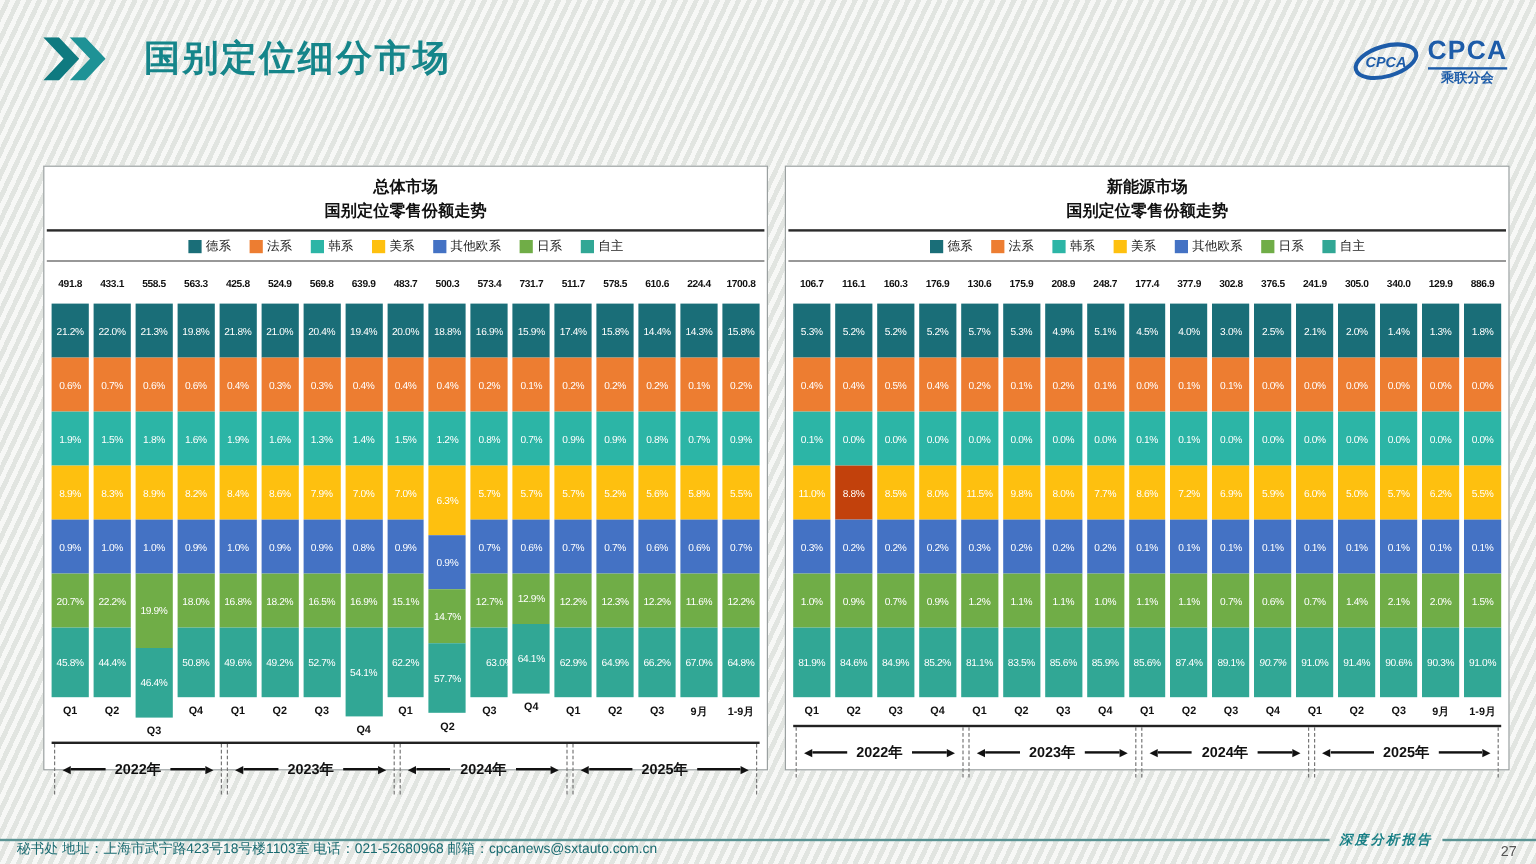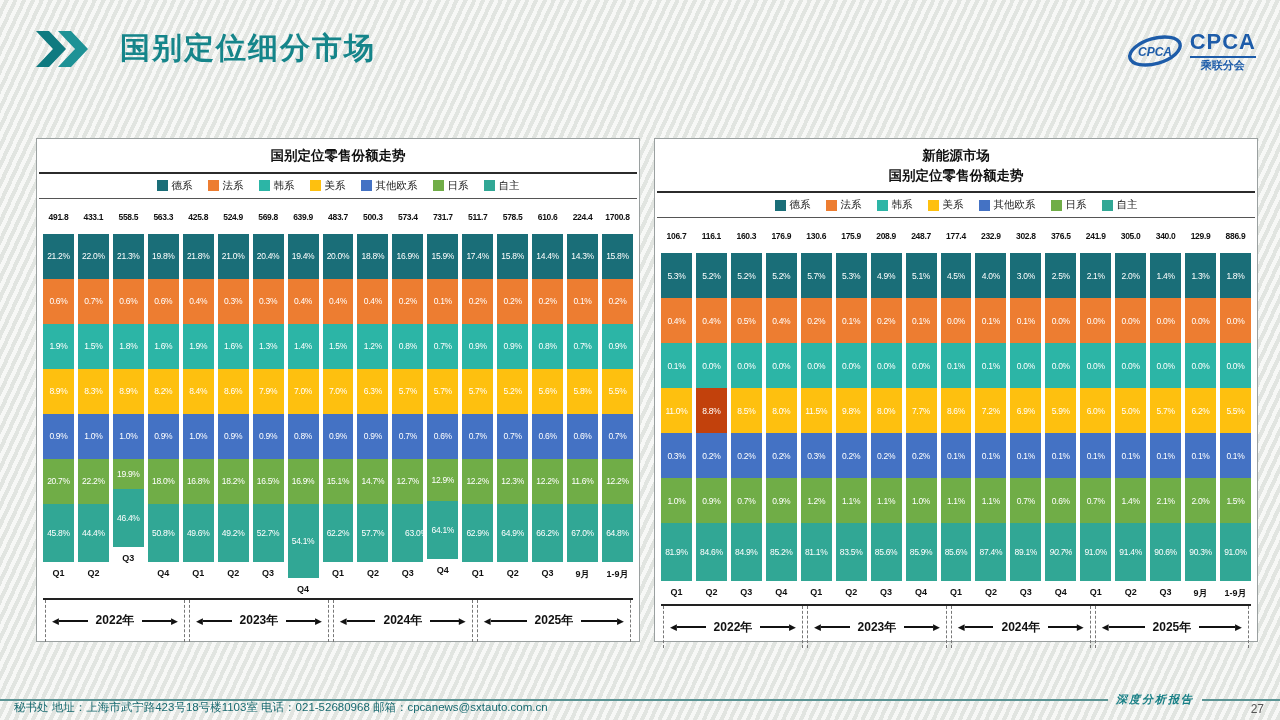--- a/index.html
+++ b/index.html
@@ -72,20 +72,21 @@
     <text x="29" y="26" text-anchor="middle" font-size="12" font-style="italic" font-weight="bold" fill="#1D5CA9">CPCA</text>
   </svg>
   <div class="logo-right">
     <div class="logo-cpca">CPCA</div>
     <div class="logo-sub">乘联分会</div>
   </div>
 </div>
 
 <div class="panel" id="panel-0">
   <div class="p-title">
+    <div>总体市场</div>
     <div>国别定位零售份额走势</div>
   </div>
   <div class="rule1"></div>
   <div class="legend">
       <div class="legend-item">
         <span class="legend-swatch" style="background: rgb(26, 110, 120);"></span>
         <span class="legend-label">德系</span>
       </div>
       <div class="legend-item">
         <span class="legend-swatch" style="background: rgb(237, 125, 49);"></span>
@@ -141,21 +142,21 @@
         <div class="qlab">Q2</div>
       </div>
       <div class="col">
         <div class="total">558.5</div>
         <div class="bar">
           <div class="seg" style="height: 45px; background: rgb(26, 110, 120);">21.3%</div>
           <div class="seg" style="height: 45px; background: rgb(237, 125, 49);">0.6%</div>
           <div class="seg" style="height: 45px; background: rgb(44, 181, 166);">1.8%</div>
           <div class="seg" style="height: 45px; background: rgb(254, 192, 15);">8.9%</div>
           <div class="seg" style="height: 45px; background: rgb(68, 114, 196);">1.0%</div>
-          <div class="seg" style="height: 30px; background: rgb(112, 173, 71);">19.9%</div>
+          <div class="seg" style="height: 62px; background: rgb(112, 173, 71);">19.9%</div>
           <div class="seg" style="height: 58px; background: rgb(49, 167, 149);">46.4%</div>
         </div>
         <div class="qlab">Q3</div>
       </div>
       <div class="col">
         <div class="total">563.3</div>
         <div class="bar">
           <div class="seg" style="height: 45px; background: rgb(26, 110, 120);">19.8%</div>
           <div class="seg" style="height: 45px; background: rgb(237, 125, 49);">0.6%</div>
           <div class="seg" style="height: 45px; background: rgb(44, 181, 166);">1.6%</div>
@@ -230,21 +231,21 @@
           <div class="seg" style="height: 58px; background: rgb(49, 167, 149);">62.2%</div>
         </div>
         <div class="qlab">Q1</div>
       </div>
       <div class="col">
         <div class="total">500.3</div>
         <div class="bar">
           <div class="seg" style="height: 45px; background: rgb(26, 110, 120);">18.8%</div>
           <div class="seg" style="height: 45px; background: rgb(237, 125, 49);">0.4%</div>
           <div class="seg" style="height: 45px; background: rgb(44, 181, 166);">1.2%</div>
-          <div class="seg" style="height: 45px; background: rgb(254, 192, 15);">6.3%</div>
+          <div class="seg" style="height: 58px; background: rgb(254, 192, 15);">6.3%</div>
           <div class="seg" style="height: 45px; background: rgb(68, 114, 196);">0.9%</div>
           <div class="seg" style="height: 45px; background: rgb(112, 173, 71);">14.7%</div>
           <div class="seg" style="height: 58px; background: rgb(49, 167, 149);">57.7%</div>
         </div>
         <div class="qlab">Q2</div>
       </div>
       <div class="col">
         <div class="total">573.4</div>
         <div class="bar">
           <div class="seg" style="height: 45px; background: rgb(26, 110, 120);">16.9%</div>
@@ -518,21 +519,21 @@
           <div class="seg" style="height: 45px; background: rgb(237, 125, 49);">0.0%</div>
           <div class="seg" style="height: 45px; background: rgb(44, 181, 166);">0.1%</div>
           <div class="seg" style="height: 45px; background: rgb(254, 192, 15);">8.6%</div>
           <div class="seg" style="height: 45px; background: rgb(68, 114, 196);">0.1%</div>
           <div class="seg" style="height: 45px; background: rgb(112, 173, 71);">1.1%</div>
           <div class="seg" style="height: 58px; background: rgb(49, 167, 149);">85.6%</div>
         </div>
         <div class="qlab">Q1</div>
       </div>
       <div class="col">
-        <div class="total">232.9</div>
+        <div class="total">377.9</div>
         <div class="bar">
           <div class="seg" style="height: 45px; background: rgb(26, 110, 120);">4.0%</div>
           <div class="seg" style="height: 45px; background: rgb(237, 125, 49);">0.1%</div>
           <div class="seg" style="height: 45px; background: rgb(44, 181, 166);">0.1%</div>
           <div class="seg" style="height: 45px; background: rgb(254, 192, 15);">7.2%</div>
           <div class="seg" style="height: 45px; background: rgb(68, 114, 196);">0.1%</div>
           <div class="seg" style="height: 45px; background: rgb(112, 173, 71);">1.1%</div>
           <div class="seg" style="height: 58px; background: rgb(49, 167, 149);">87.4%</div>
         </div>
         <div class="qlab">Q2</div>

